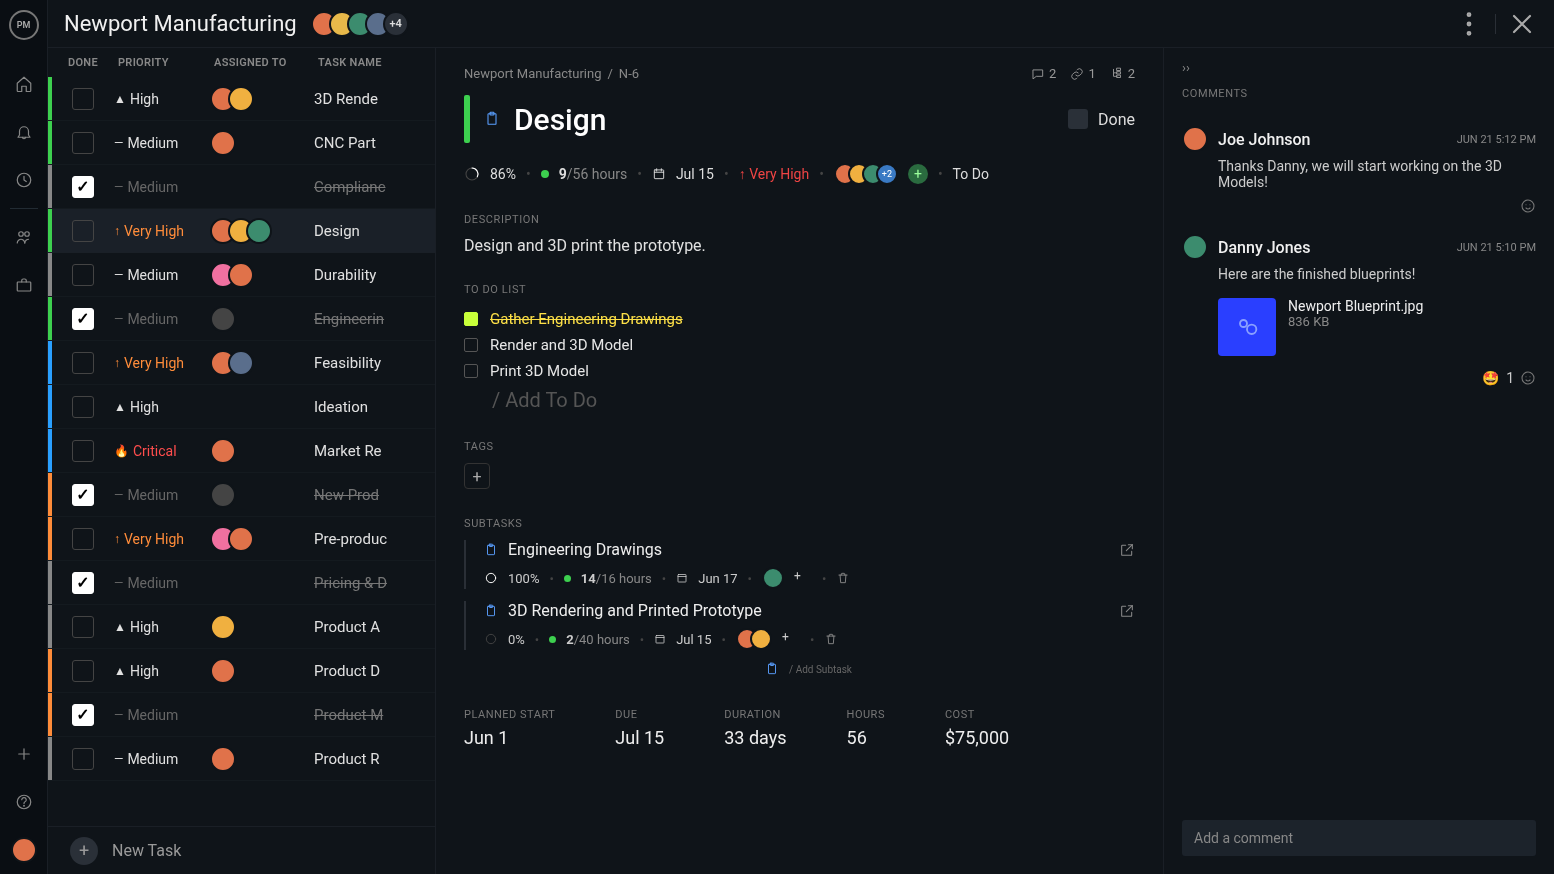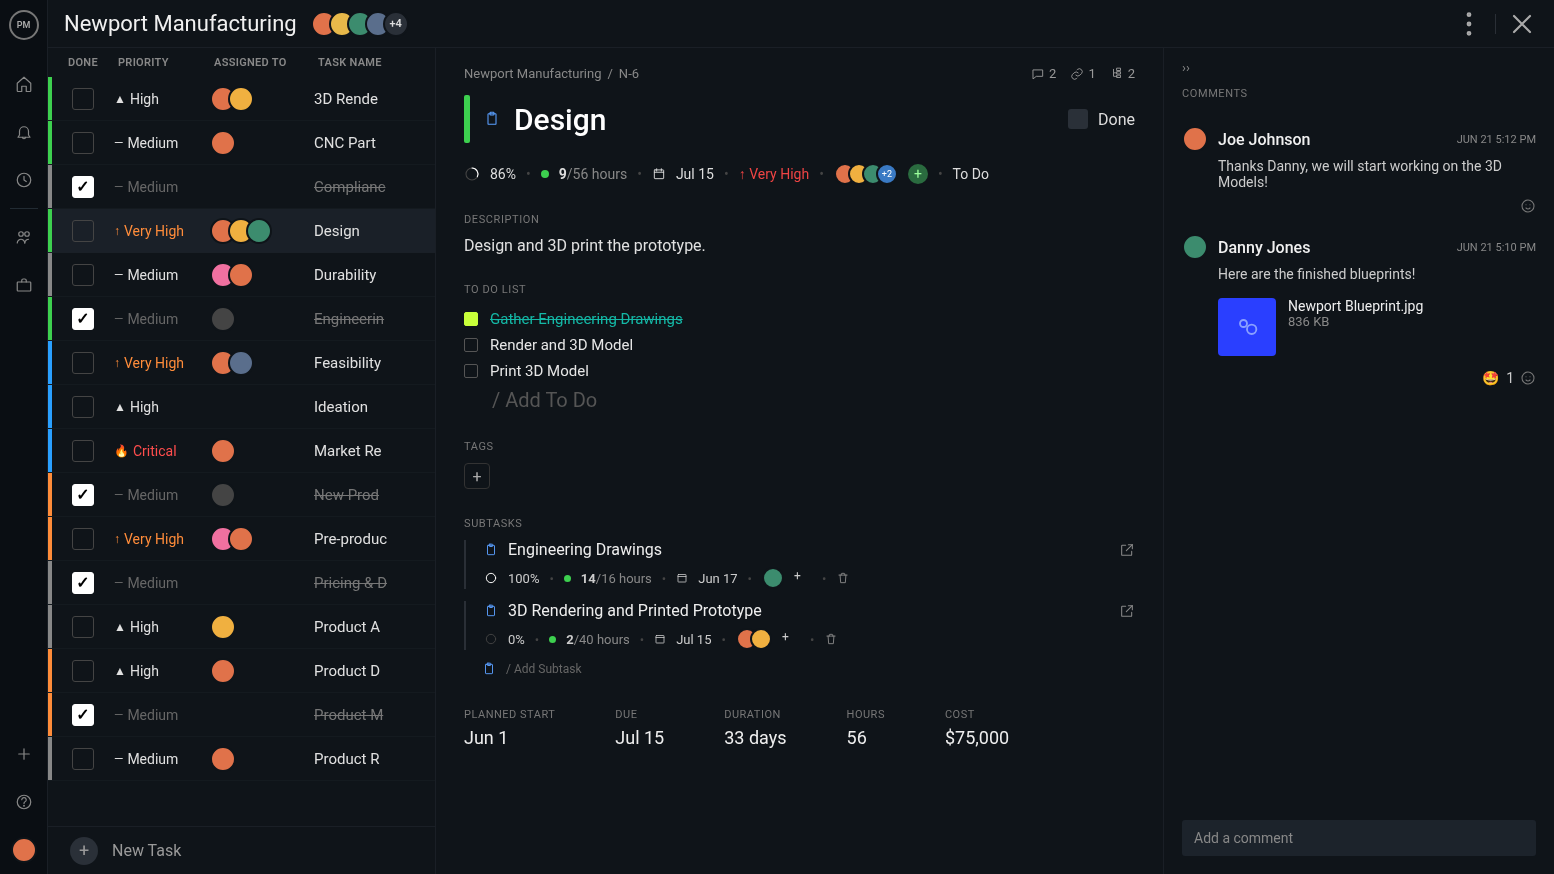--- a/index.html
+++ b/index.html
@@ -316,21 +316,21 @@
   gap: 12px;
   padding: 4px 0;
   font-size: 15px;
 }
 .todo-item .tcb {
   width: 14px; height: 14px;
   border: 1.5px solid #555;
   border-radius: 2px;
 }
 .todo-item.done .tcb { background: #c8ff3a; border-color: #c8ff3a; }
-.todo-item.done .tlabel { color: #14b8a6; text-decoration: line-through; }
+.todo-item.done .tlabel { color: #fde047; text-decoration: line-through; }
 .add-todo {
   margin-left: 28px;
   color: #555;
   font-size: 20px;
   margin-top: 4px;
 }
 
 .add-tag-btn {
   width: 26px; height: 26px;
   border: 1px solid #333;
@@ -361,22 +361,23 @@
   display: flex; align-items: center; gap: 10px;
   font-size: 13px;
   color: #ccc;
   margin-top: 8px;
 }
 .subtask .st-stats .dot { color: #444; }
 .add-subtask {
   display: flex; align-items: center; gap: 10px;
   padding-left: 18px;
   color: #666;
-  font-size: 12px;
+  font-size: 10px;
   margin-top: 6px;
+  justify-content: center;
 }
 
 .bottom-stats {
   display: flex;
   gap: 60px;
   margin-top: 32px;
 }
 .bottom-stats .bs {
   display: flex; flex-direction: column; gap: 6px;
 }

